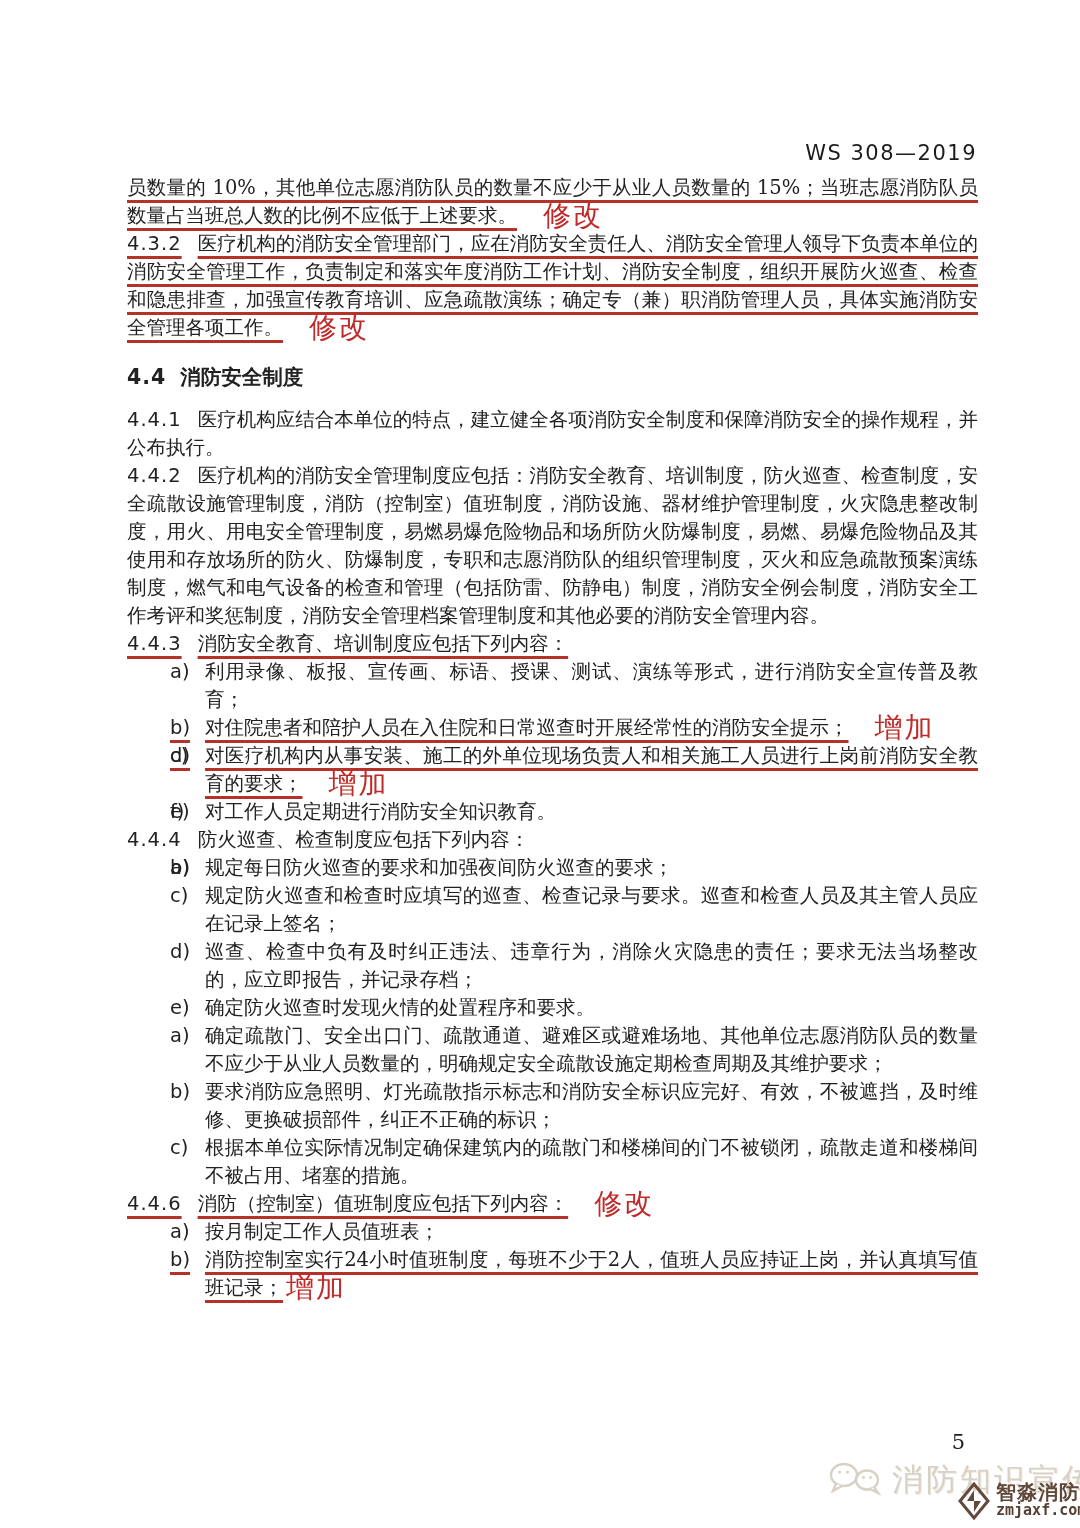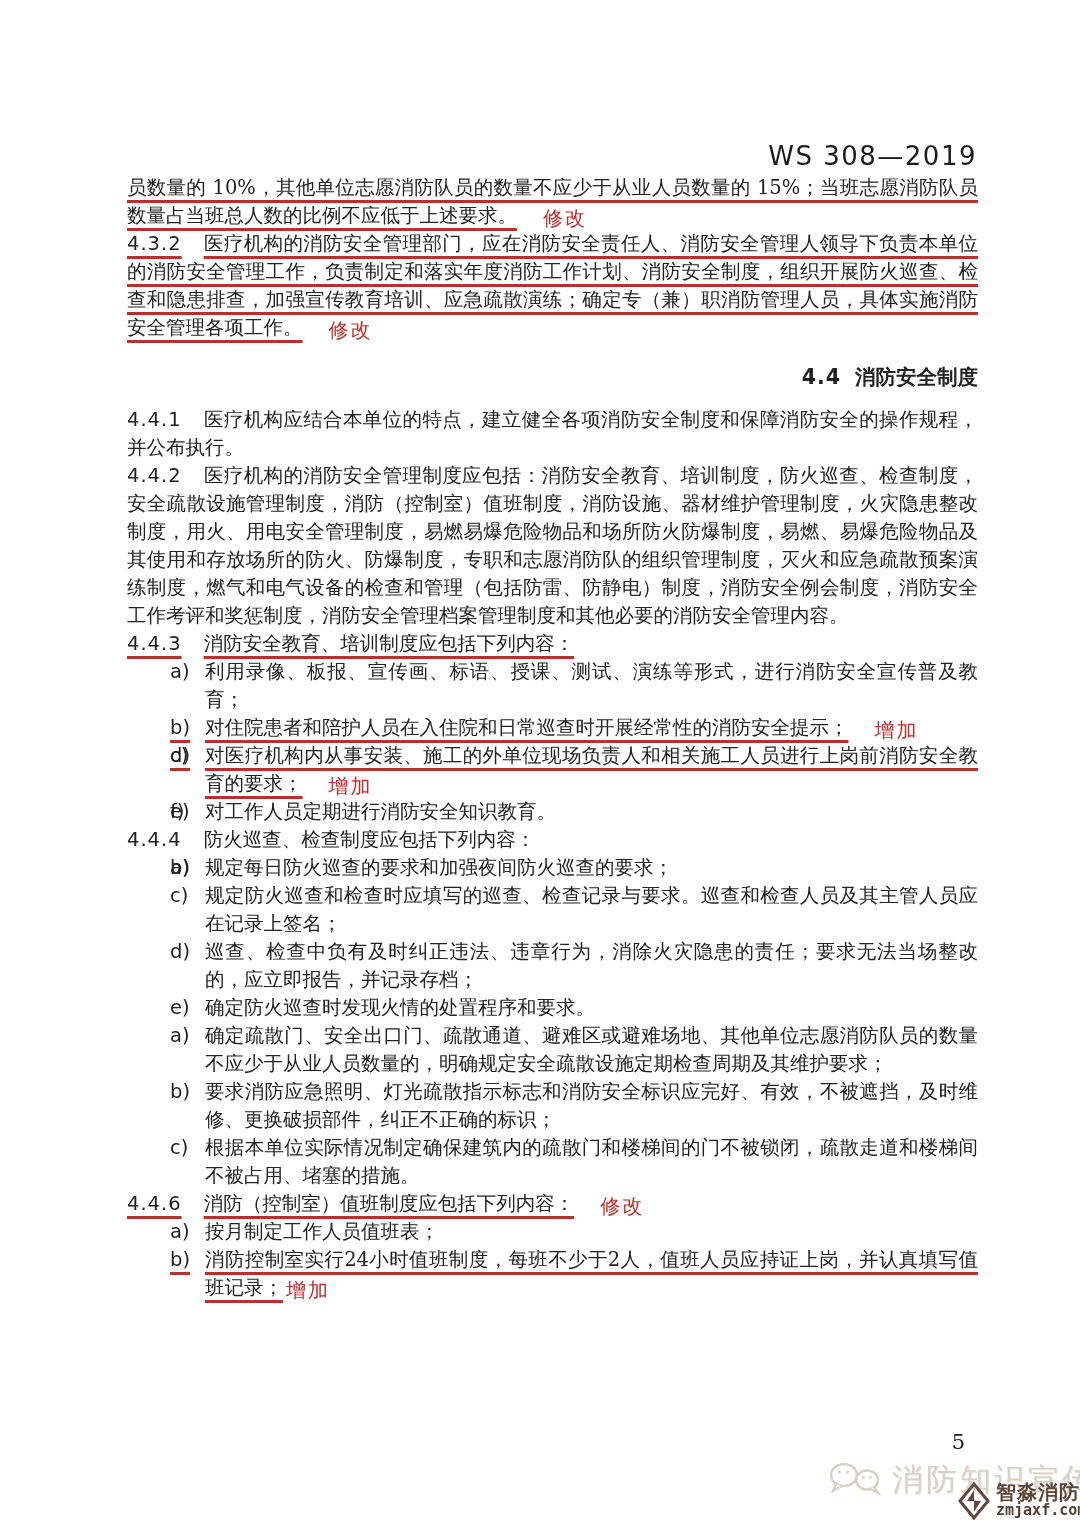--- a/index.html
+++ b/index.html
@@ -15,37 +15,37 @@
     position:relative;
     width:1080px;height:1528px;
     background:#ffffff;
     overflow:hidden;
     font-family:"DejaVu Serif","Liberation Serif",serif;
     color:var(--ink);
   }
   .doc-code{
     position:absolute;top:141px;right:103px;
     font-family:"DejaVu Sans","Liberation Sans",sans-serif;
-    font-size:26px;font-weight:500;letter-spacing:1.5px;color:#1c1c1c;
+    font-size:21px;font-weight:500;letter-spacing:1.5px;color:#1c1c1c;
   }
   .content{
     position:absolute;left:127px;top:174px;width:851px;
     font-size:19.5px;line-height:28px;
     text-align:justify;
   }
   .para,.item{text-align:justify;}
   .num{
     font-family:"DejaVu Sans","Liberation Sans",sans-serif;
-    margin-right:22px;letter-spacing:1px;
+    margin-right:16px;letter-spacing:1px;
   }
   .heading{
     font-family:"DejaVu Sans","Liberation Sans",sans-serif;
     font-weight:bold;font-size:20.5px;
     margin:21px 0 15px 0;
-    text-align:right;
+    text-align:left;
   }
   .heading .num{margin-right:14px;letter-spacing:1px;}
   .item{position:relative;padding-left:78px;}
   .letter{
     position:absolute;left:43px;
     font-family:"DejaVu Sans","Liberation Sans",sans-serif;
   }
   .mod{
     text-decoration-line:underline;
     text-decoration-color:var(--red-line);
@@ -54,21 +54,21 @@
   }
   .mod > .letter{
     text-decoration-line:underline;
     text-decoration-color:var(--red-line);
     text-decoration-thickness:2.6px;
     text-underline-offset:6px;
   }
   .annot{
     display:inline-block;
     color:var(--red);
-    font-size:20px;line-height:1;
+    font-size:28px;line-height:1;
     margin-left:26px;
     vertical-align:-3px;
     letter-spacing:2px;
     font-family:Liberation Serif, serif;
   }
   .annot.tight{margin-left:3px;}
   .page-number{
     position:absolute;top:1430px;right:115px;
     font-size:21px;color:#1c1c1c;
     font-family:"DejaVu Serif","Liberation Serif",serif;

